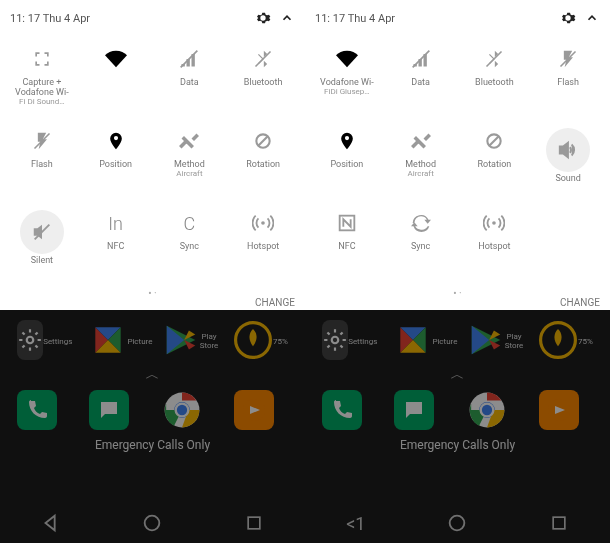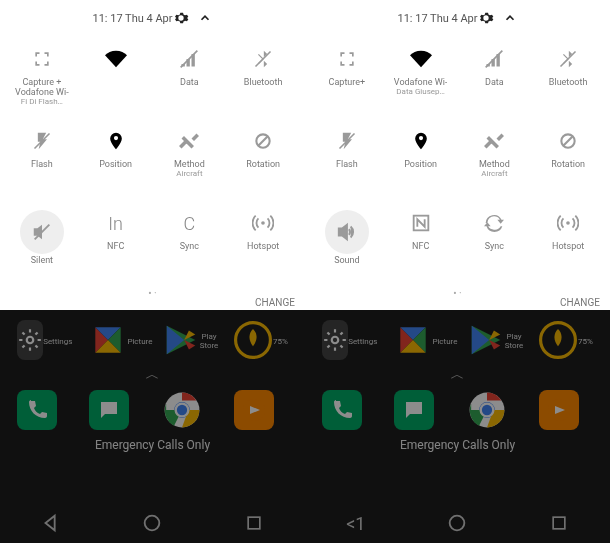--- a/index.html
+++ b/index.html
@@ -18,21 +18,21 @@
     }
     .qs-panel {
       background: #fff;
       height: 310px;
       position: relative;
     }
     .status-bar {
       height: 36px;
       display: flex;
       align-items: center;
-      justify-content: center;
+      justify-content: space-between;
       padding: 16px 10px;
       font-size: 11px;
       color: #555;
     }
     .status-right {
       display: flex;
       align-items: center;
       gap: 8px;
     }
     .gear-icon, .caret-icon {
@@ -179,21 +179,21 @@
         </div>
       </div>
       <div class="tiles">
         <div class="tile">
       <div class="tile-icon  ">
             <svg width="20" height="20" viewBox="0 0 24 24">
               <path fill="#9a9a9a" d="M4 4h5v2H6v3H4V4zm11 0h5v5h-2V6h-3V4zM4 15h2v3h3v2H4v-5zm14 0h2v5h-5v-2h3v-3z"></path>
             </svg>
           </div>
       <div class="tile-label">Capture + Vodafone Wi-</div>
-      <div class="tile-sub">Fi Di Flash…</div>
+      <div class="tile-sub">Fi Di Sound…</div>
     </div>
         <div class="tile">
       <div class="tile-icon active ">
             <svg width="22" height="22" viewBox="0 0 24 24">
               <path fill="#000" d="M12 3C7 3 2.7 5 0 8l12 13L24 8c-2.7-3-7-5-12-5z"></path>
             </svg>
           </div>
       <div class="tile-label"></div>
 
     </div>
@@ -401,36 +401,27 @@
           </span>
           <span class="caret-icon">
             <svg width="14" height="14" viewBox="0 0 24 24">
               <path d="M6 15l6-6 6 6" fill="none" stroke="#222" stroke-width="3"></path>
             </svg>
           </span>
         </div>
       </div>
       <div class="tiles">
         <div class="tile">
-      <div class="tile-icon  ">
-            <svg width="20" height="20" viewBox="0 0 24 24">
-              <path fill="#9a9a9a" d="M4 4h5v2H6v3H4V4zm11 0h5v5h-2V6h-3V4zM4 15h2v3h3v2H4v-5zm14 0h2v5h-5v-2h3v-3z"></path>
-            </svg>
-          </div>
-      <div class="tile-label">Capture+</div>
-
-    </div>
-        <div class="tile">
       <div class="tile-icon active ">
             <svg width="22" height="22" viewBox="0 0 24 24">
               <path fill="#000" d="M12 3C7 3 2.7 5 0 8l12 13L24 8c-2.7-3-7-5-12-5z"></path>
             </svg>
           </div>
       <div class="tile-label">Vodafone Wi-</div>
-      <div class="tile-sub">Data Giusep…</div>
+      <div class="tile-sub">FiDi Giusep…</div>
     </div>
         <div class="tile">
       <div class="tile-icon  ">
             <svg width="20" height="20" viewBox="0 0 24 24">
               <path fill="#9a9a9a" d="M3 18h4v3H3zm6-6h4v9H9zm6-6h4v15h-4z"></path>
               <line x1="2" y1="22" x2="22" y2="2" stroke="#9a9a9a" stroke-width="2"></line>
             </svg>
           </div>
       <div class="tile-label">Data</div>
 

